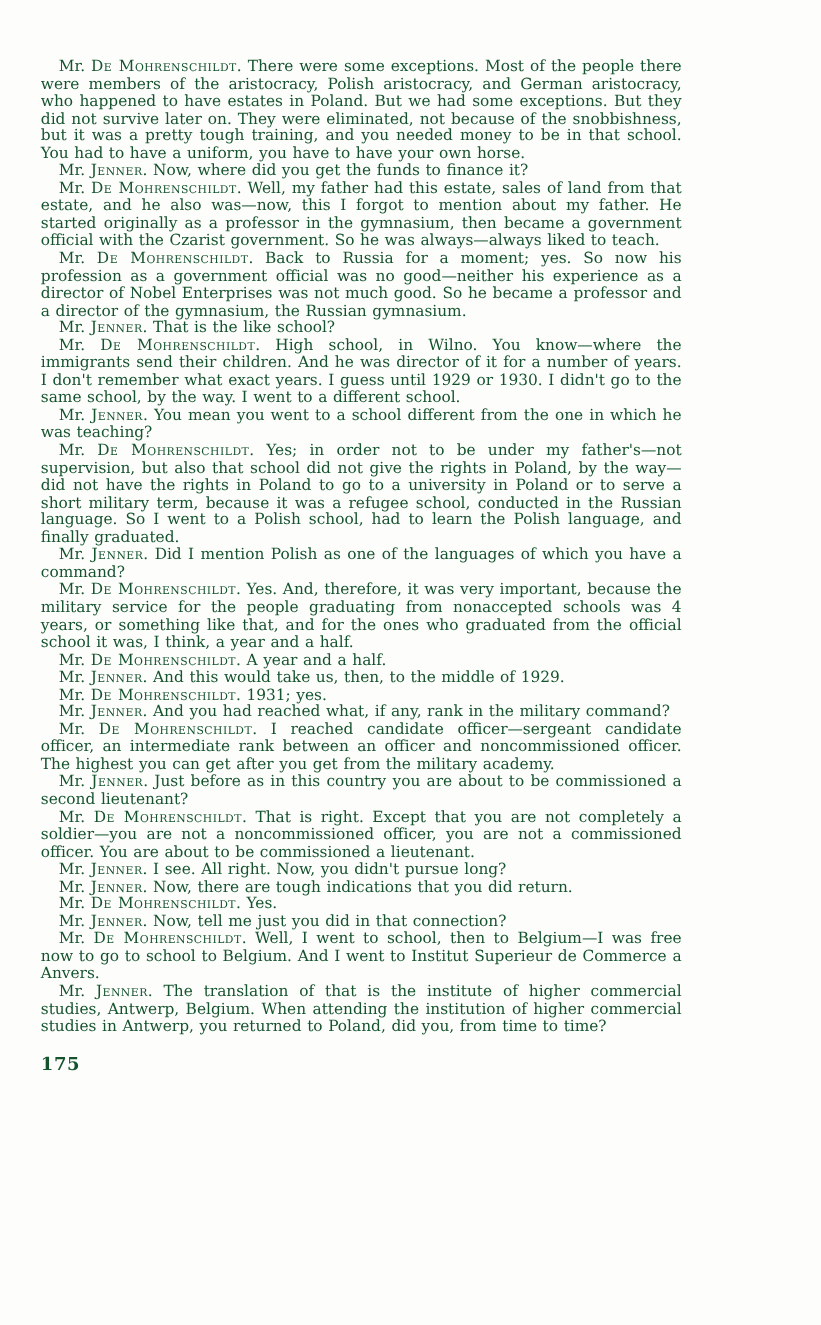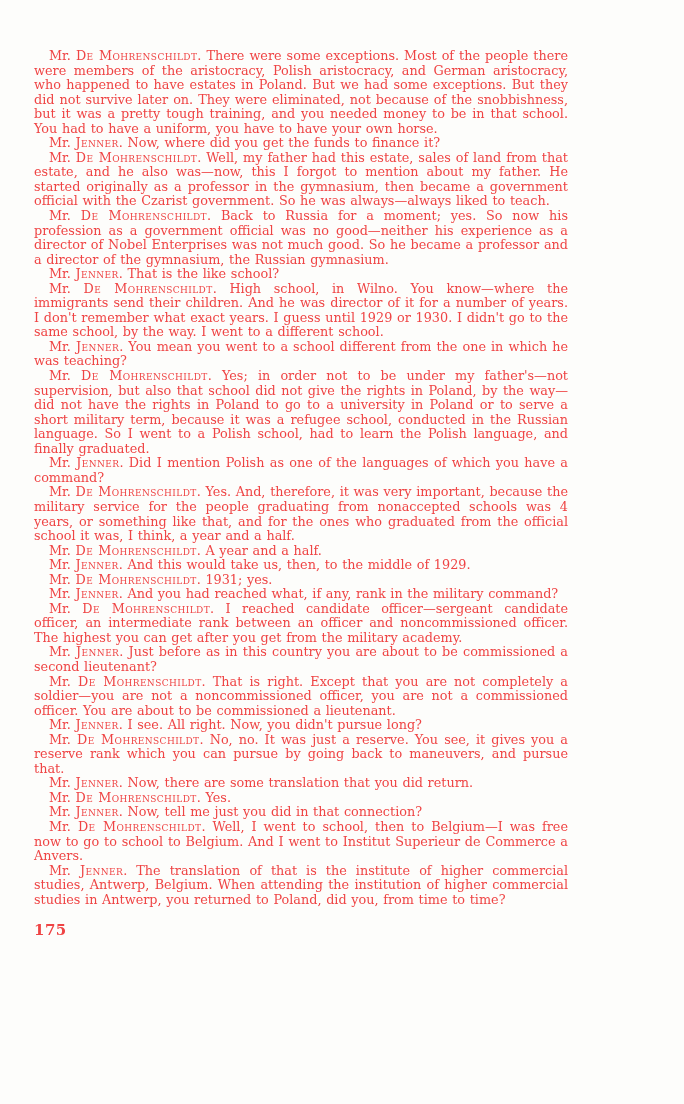--- a/index.html
+++ b/index.html
@@ -7,21 +7,21 @@
     padding: 0;
     background: #ffffff;
   }
   .page {
     position: relative;
     width: 684px;
     height: 1104px;
     background: #fdfdfb;
     overflow: hidden;
     font-family: "DejaVu Serif", "Liberation Serif", serif;
-    color: #ef4444;
+    color: #14532d;
   }
   .content {
     position: absolute;
     left: 34px;
     top: 49px;
     width: 534px;
     font-size: 12.8px;
     line-height: 14.55px;
     text-align: justify;
     word-spacing: 0.6px;
@@ -60,21 +60,20 @@
       <p><span class="speaker">Mr. <span class="sc">Jenner</span>.</span><span> Did I mention Polish as one of the languages of which you have a command?</span></p>
       <p><span class="speaker">Mr. <span class="sc">De Mohrenschildt</span>.</span><span> Yes.  And, therefore, it was very important, because the military service for the people graduating from nonaccepted schools was 4 years, or something like that, and for the ones who graduated from the official school it was, I think, a year and a half.</span></p>
       <p><span class="speaker">Mr. <span class="sc">De Mohrenschildt</span>.</span><span> A year and a half.</span></p>
       <p><span class="speaker">Mr. <span class="sc">Jenner</span>.</span><span> And this would take us, then, to the middle of 1929.</span></p>
       <p><span class="speaker">Mr. <span class="sc">De Mohrenschildt</span>.</span><span> 1931; yes.</span></p>
       <p><span class="speaker">Mr. <span class="sc">Jenner</span>.</span><span> And you had reached what, if any, rank in the military command?</span></p>
       <p><span class="speaker">Mr. <span class="sc">De Mohrenschildt</span>.</span><span> I reached candidate officer—sergeant candidate officer, an intermediate rank between an officer and noncommissioned officer.  The highest you can get after you get from the military academy.</span></p>
       <p><span class="speaker">Mr. <span class="sc">Jenner</span>.</span><span> Just before as in this country you are about to be commissioned a second lieutenant?</span></p>
       <p><span class="speaker">Mr. <span class="sc">De Mohrenschildt</span>.</span><span> That is right.  Except that you are not completely a soldier—you are not a noncommissioned officer, you are not a commissioned officer.  You are about to be commissioned a lieutenant.</span></p>
       <p><span class="speaker">Mr. <span class="sc">Jenner</span>.</span><span> I see.  All right.  Now, you didn't pursue long?</span></p>
-      <p><span class="speaker">Mr. <span class="sc">De Mohrenschildt</span>.</span><span> No, no.  It was just a reserve.  You see, it gives you a reserve rank which you can pursue by going back to maneuvers, and pursue that.</span></p>
-      <p><span class="speaker">Mr. <span class="sc">Jenner</span>.</span><span> Now, there are some translation that you did return.</span></p>
+      <p><span class="speaker">Mr. <span class="sc">Jenner</span>.</span><span> Now, there are tough indications that you did return.</span></p>
       <p><span class="speaker">Mr. <span class="sc">De Mohrenschildt</span>.</span><span> Yes.</span></p>
       <p><span class="speaker">Mr. <span class="sc">Jenner</span>.</span><span> Now, tell me just you did in that connection?</span></p>
       <p><span class="speaker">Mr. <span class="sc">De Mohrenschildt</span>.</span><span> Well, I went to school, then to Belgium—I was free now to go to school to Belgium.  And I went to Institut Superieur de Commerce a Anvers.</span></p>
       <p><span class="speaker">Mr. <span class="sc">Jenner</span>.</span><span> The translation of that is the institute of higher commercial studies, Antwerp, Belgium.  When attending the institution of higher commercial studies in Antwerp, you returned to Poland, did you, from time to time?</span></p>
       <div class="page-number">175</div>
   </div>
 </div>
 
 </body></html>

